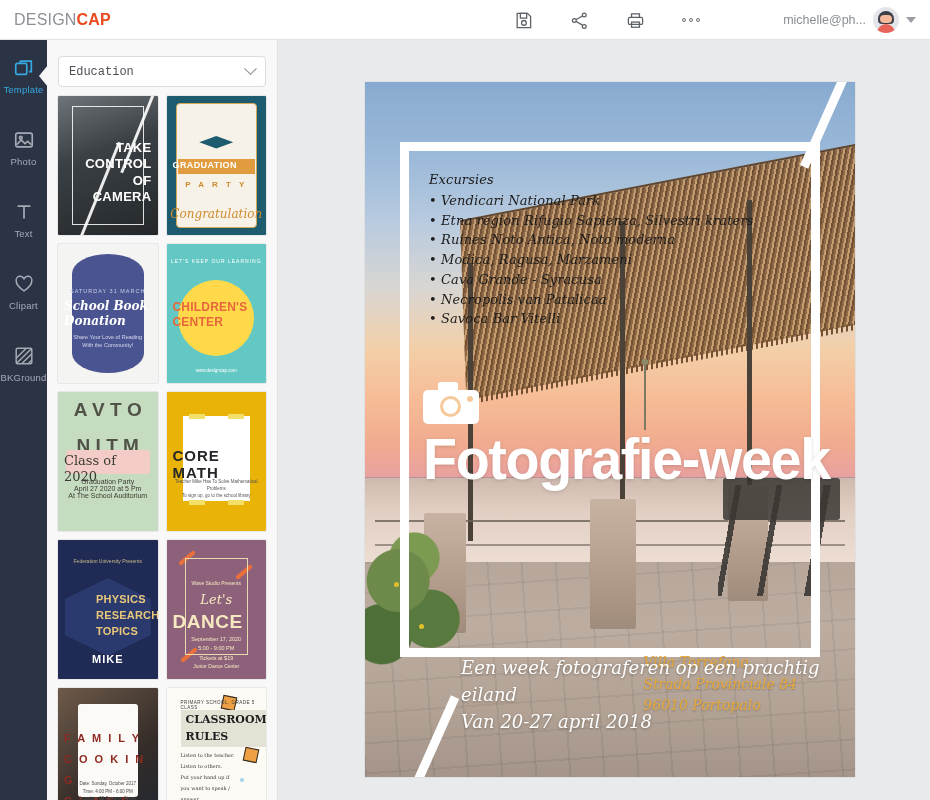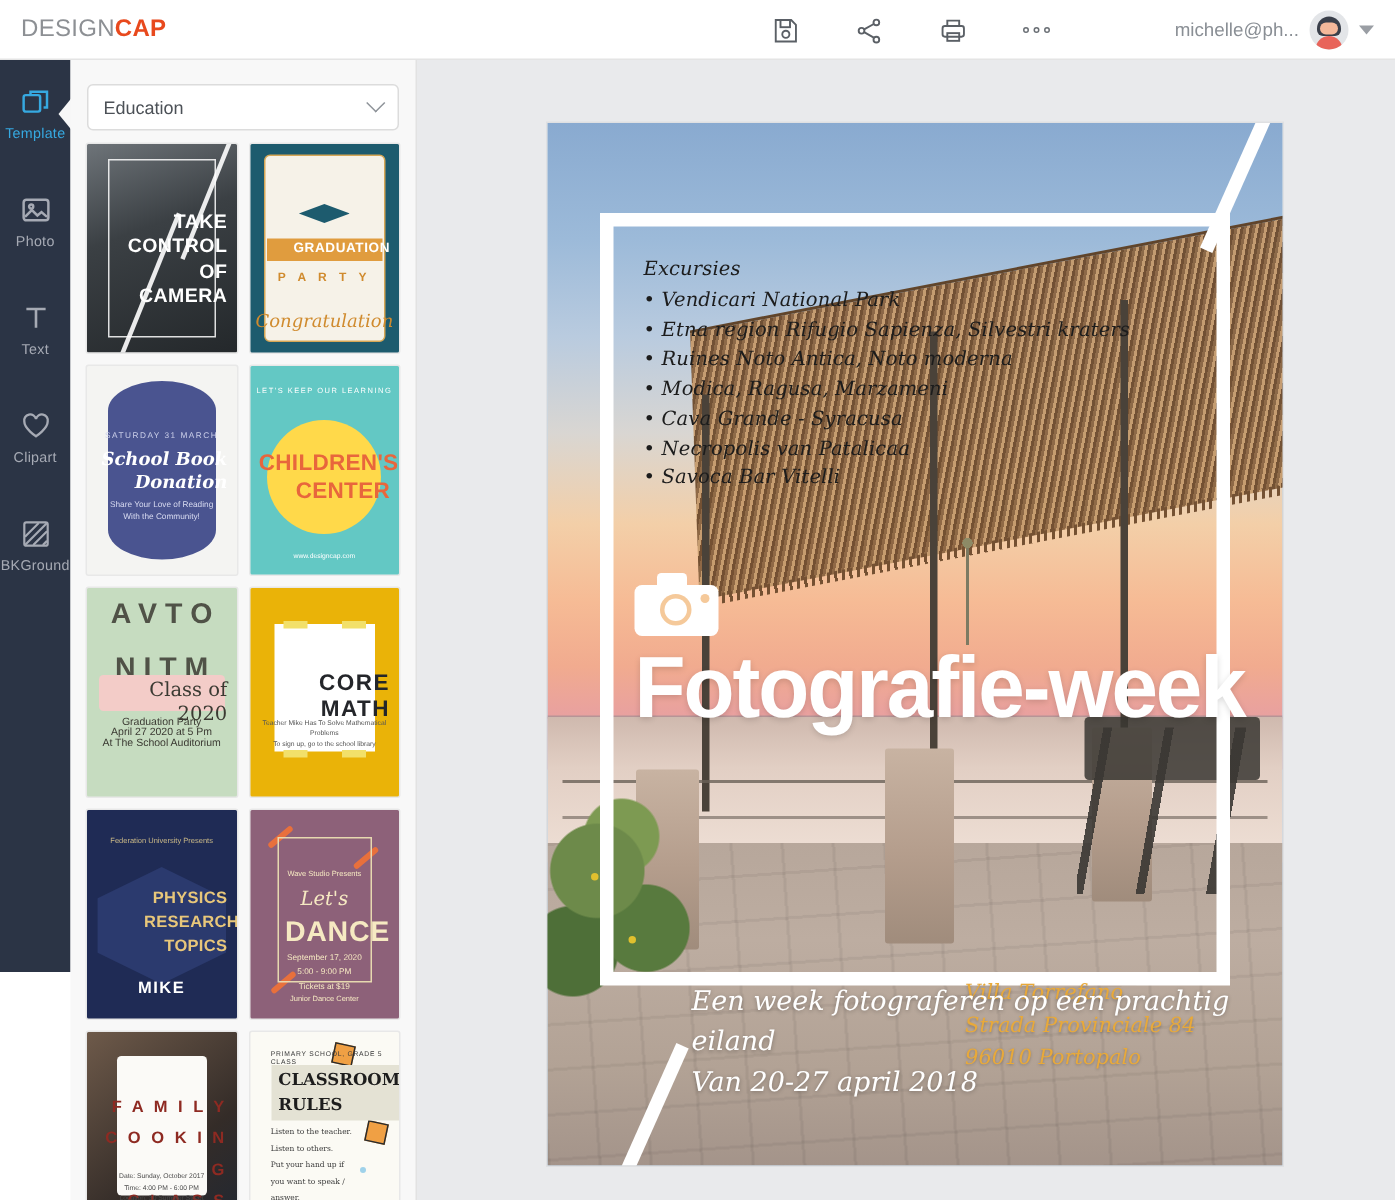--- a/index.html
+++ b/index.html
@@ -44,21 +44,21 @@
     background: #3a3f4a; border-radius: 8px 8px 4px 4px; }
   .avatar .skin { position: absolute; left: 7px; top: 8px; width: 12px; height: 8px;
     background: #f4b89a; border-radius: 6px; }
   .avatar .body { position: absolute; left: 4px; top: 17px; width: 18px; height: 11px;
     background: #e8645a; border-radius: 9px 9px 0 0; }
   .caret { width: 0; height: 0; border-left: 5px solid transparent; border-right: 5px solid transparent;
     border-top: 6px solid #9a9ea4; }
 
   
   .leftnav {
-    position: absolute; top: 40px; left: 0; width: 47px; height: 608px;
+    position: absolute; top: 40px; left: 0; width: 47px; height: 760px;
     background: #2b3445;
   }
   .nav-item {
     height: 72px; display: flex; flex-direction: column; align-items: center;
     justify-content: center; gap: 5px; cursor: pointer; position: relative;
     color: #a6aab4;
   }
   .nav-item .nav-label { font-size: 9.5px; letter-spacing: .2px; }
   .nav-item.active { color: #36a9e1; }
   .nav-item.active::after {
@@ -66,38 +66,38 @@
     width: 0; height: 0; border-top: 11px solid transparent; border-bottom: 11px solid transparent;
     border-right: 9px solid #f7f7f7;
   }
   .nav-icon { width: 22px; height: 22px; display: flex; align-items: center; justify-content: center; }
 
   
   .panel {
     position: absolute; top: 40px; left: 47px; width: 231px; height: 760px;
     background: #f8f8f8; border-right: 1px solid #e2e2e2; overflow: hidden;
   }
-  .select-wrap { padding: 16px 11px 8px 11px; }
+  .select-wrap { padding: 16px 11px 8px 11px; font-family: Liberation Mono, monospace; }
   .select-box {
     height: 31px; border: 1px solid #dcdcdc; border-radius: 4px; background: #fff;
     display: flex; align-items: center; padding: 0 10px; cursor: pointer;
   }
   .select-val { font-size: 12px; color: #4c5157; flex: 1; }
   .chev { width: 9px; height: 9px; border-right: 1.6px solid #8e9399; border-bottom: 1.6px solid #8e9399;
     transform: rotate(45deg) translate(-2px,-2px); }
   .tpl-grid {
     display: grid; grid-template-columns: 1fr 1fr; gap: 7px; padding: 0 10px 10px 10px;
   }
   .tpl {
     position: relative; width: 100%; height: 141px; border-radius: 2px; overflow: hidden;
     cursor: pointer; background: #ddd; border: 1px solid #e8e8e8;
     display: flex; align-items: center; justify-content: center;
   }
   .tpl .tlabel {
-    position: relative; z-index: 3; text-align: right; padding: 0 6px;
+    position: relative; z-index: 3; text-align: left; padding: 0 6px;
     line-height: 1.25; font-weight: 700;
   }
 
   
   .t1 { background: linear-gradient(160deg,#6e7479 0%,#3b4044 40%,#24282b 100%); }
   .t1 .frame { position: absolute; inset: 10px 14px; border: 1.5px solid rgba(255,255,255,.85); z-index:2;}
   .t1 .tlabel { color:#fff; font-size: 13px; letter-spacing:.3px; text-align:right;
     position:absolute; left:18px; bottom:30px; z-index:4; }
   .t1 .slash { position:absolute; width:3px; height:170px; background:#fff; transform: rotate(22deg);
     left: 28px; top: 40px; opacity:.9; z-index:1;}
@@ -117,21 +117,21 @@
   .t3 .badge { position:absolute; inset:10px 14px; background:#4a5490; border-radius:40px/22px; }
   .t3 .tlabel { position:absolute; top:55px; left:0; right:0; color:#fff; font-size:12px;
     font-family:"DejaVu Serif", serif; font-style:italic; z-index:5; }
   .t3 .top { position:absolute; top:44px; left:0; right:0; text-align:center; color:#c9cde8; font-size:5.5px;
     letter-spacing:1px; z-index:5;}
   .t3 .bot { position:absolute; bottom:34px; left:0; right:0; text-align:center; color:#d7daf0; font-size:5.5px;
     z-index:5; line-height:1.5;}
   .t4 { background:#63c8c4; }
   .t4 .sun { position:absolute; top:36px; left:50%; transform:translateX(-50%); width:76px; height:76px;
     background:#ffd94a; border-radius:50%;}
-  .t4 .tlabel { position:absolute; top:56px; left:0; right:0; color:#e8663c; font-size:15px; z-index:5;
+  .t4 .tlabel { position:absolute; top:56px; left:0; right:0; color:#e8663c; font-size:12px; z-index:5;
     letter-spacing:.2px;}
   .t4 .top { position:absolute; top:14px; left:0; right:0; text-align:center; color:#fff; font-size:5px;
     letter-spacing:1px; z-index:5;}
   .t4 .bot { position:absolute; bottom:10px; left:0; right:0; text-align:center; color:#fff; font-size:4.5px; z-index:5;}
   .t5 { background:#c6dcc0; }
   .t5 .letters { position:absolute; inset:0; color:#3b3a32; font-size:19px; font-weight:700;
     line-height:1.9; text-align:center; opacity:.85; }
   .t5 .band { position:absolute; top:58px; left:8px; right:8px; height:24px; background:#f3ccc8;
     border-radius:3px; }
   .t5 .tlabel { position:absolute; top:61px; left:0; right:0; color:#3b3a32; font-size:13px;

